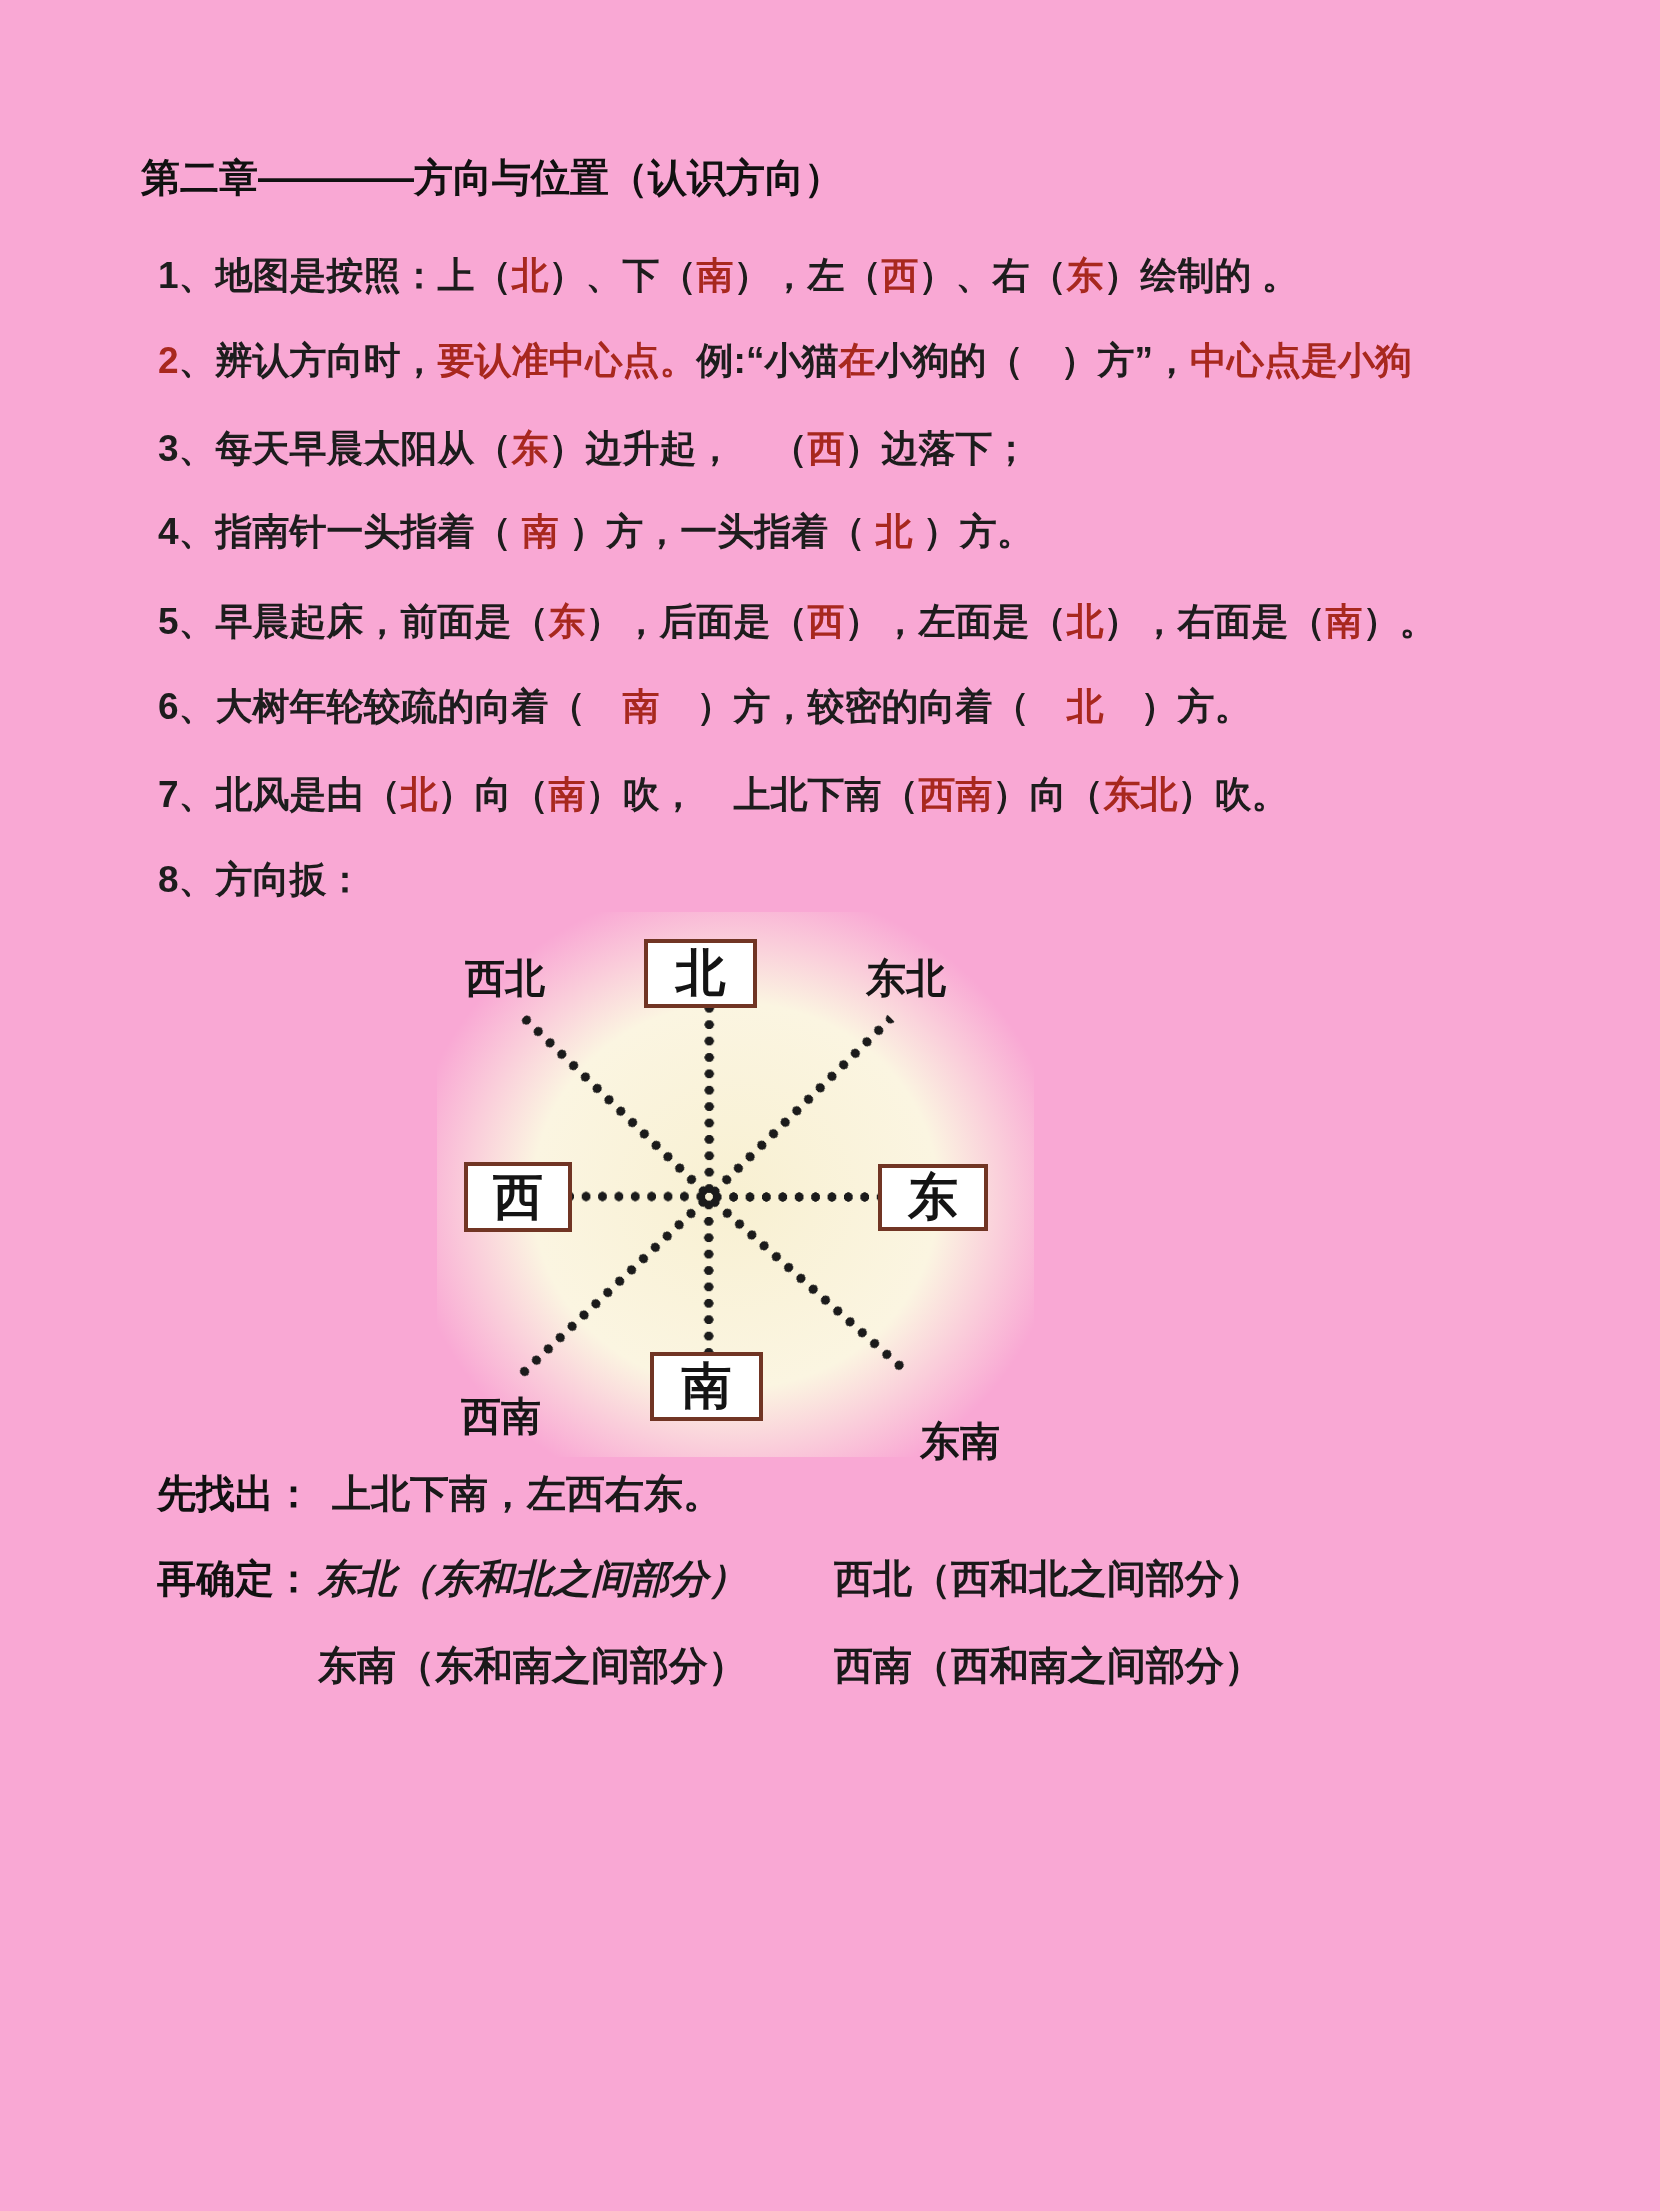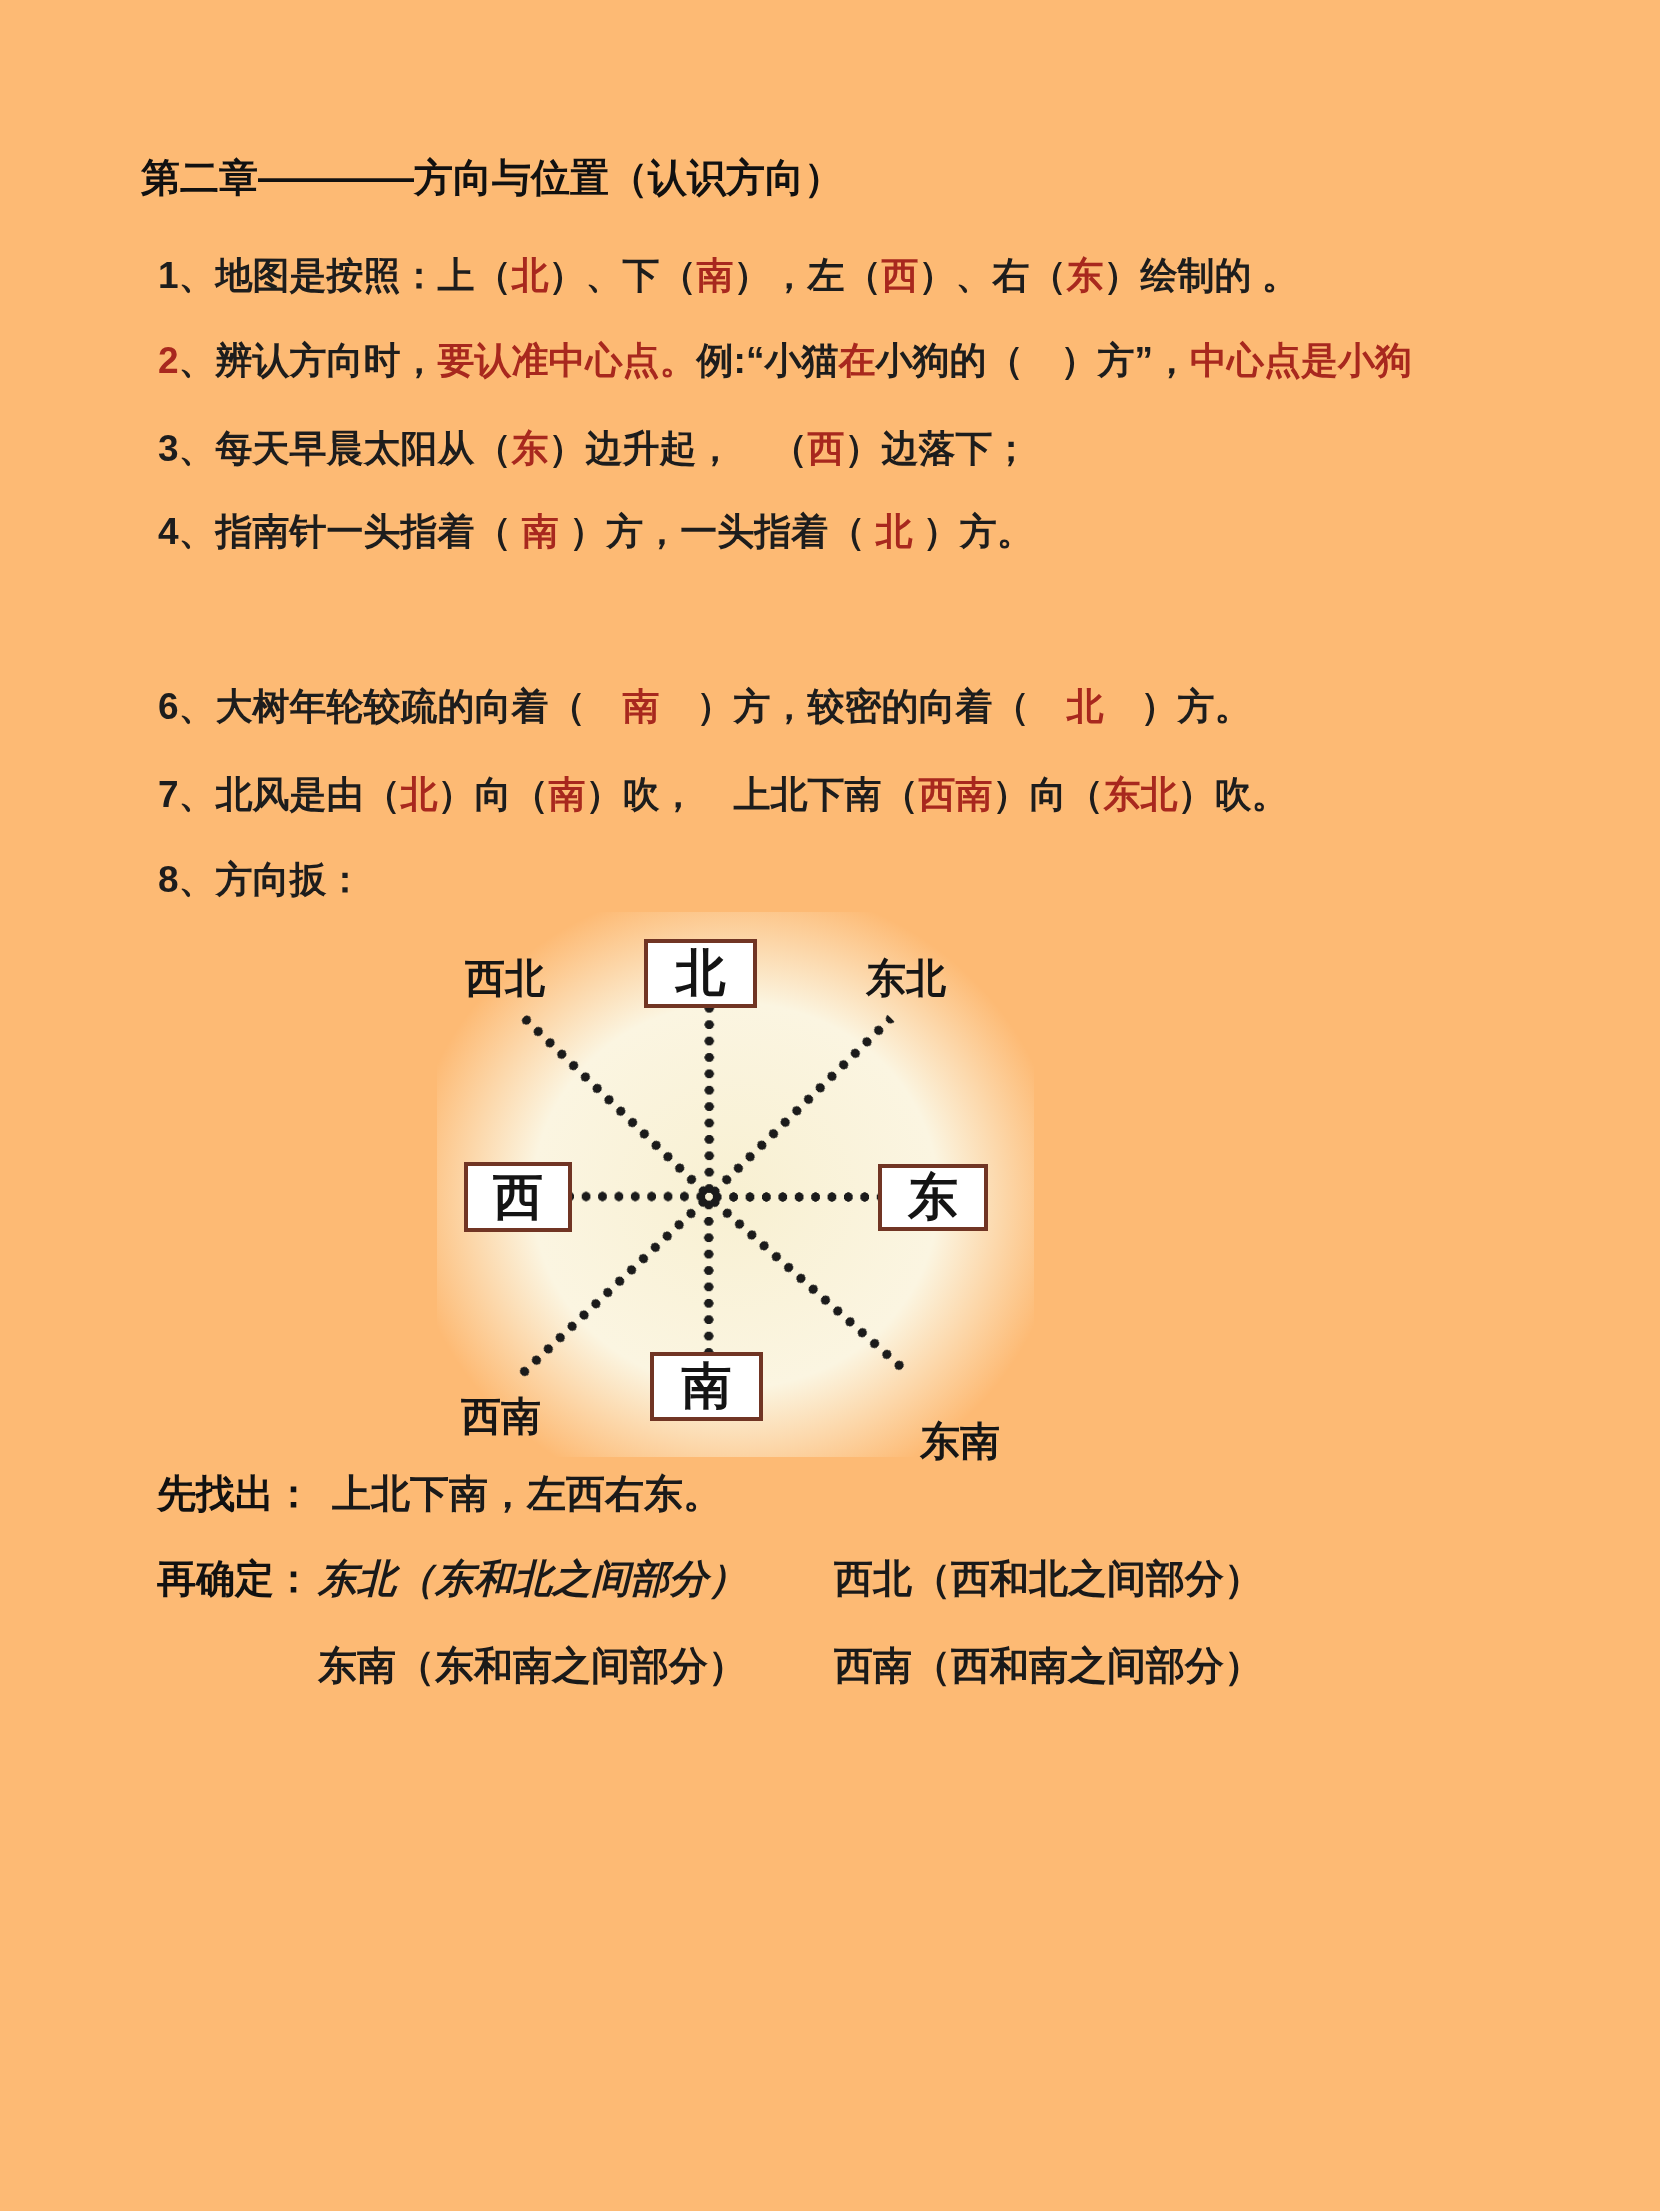--- a/index.html
+++ b/index.html
@@ -1,19 +1,19 @@
 <!DOCTYPE html>
 <html style="font-size:14px"><head>
 <meta charset="utf-8">
 <style>
   html,body { margin:0; padding:0; background:#ffffff; }
   .page {
     position:relative;
     width:1660px; height:2212px;
-    background:#fdba74;
+    background:#f9a8d4;
     font-family:"Liberation Sans", sans-serif;
     color:#1d1d1d;
     overflow:hidden;
   }
   .title {
     position:absolute; left:141px; top:151px;
     font-size:39px; font-weight:700; color:#111;
     letter-spacing:0px; white-space:nowrap;
   }
   .item {
@@ -87,20 +87,21 @@
 <body>
 
 <div class="page">
 
   <div class="title">第二章————方向与位置（认识方向）</div>
 
   <div class="item i1"><span>1、地图是按照：上（</span><span class="red">北</span><span>）、下（</span><span class="red">南</span><span>），左（</span><span class="red">西</span><span>）、右（</span><span class="red">东</span><span>）绘制的 。</span></div>
   <div class="item i2"><span class="red">2</span><span>、辨认方向时，</span><span class="red">要认准中心点。</span><span>例:“小猫</span><span class="red">在</span><span>小狗的（　）方”，</span><span class="red">中心点是小狗</span></div>
   <div class="item i3"><span>3、每天早晨太阳从（</span><span class="red">东</span><span>）边升起，　（</span><span class="red">西</span><span>）边落下；</span></div>
   <div class="item i4"><span>4、指南针一头指着（ </span><span class="red">南</span><span> ）方，一头指着（ </span><span class="red">北</span><span> ）方。</span></div>
+  <div class="item i5"><span>5、早晨起床，前面是（</span><span class="red">东</span><span>），后面是（</span><span class="red">西</span><span>），左面是（</span><span class="red">北</span><span>），右面是（</span><span class="red">南</span><span>）。</span></div>
   <div class="item i6"><span>6、大树年轮较疏的向着（　</span><span class="red">南</span><span>　）方，较密的向着（　</span><span class="red">北</span><span>　）方。</span></div>
   <div class="item i7"><span>7、北风是由（</span><span class="red">北</span><span>）向（</span><span class="red">南</span><span>）吹，　上北下南（</span><span class="red">西南</span><span>）向（</span><span class="red">东北</span><span>）吹。</span></div>
   <div class="item i8"><span>8、方向扳：</span></div>
 
   <div class="diagram-bg"></div>
 
   <div class="ray ray-n"></div>
   <div class="ray ray-s"></div>
   <div class="ray ray-w"></div>
   <div class="ray ray-e"></div>

